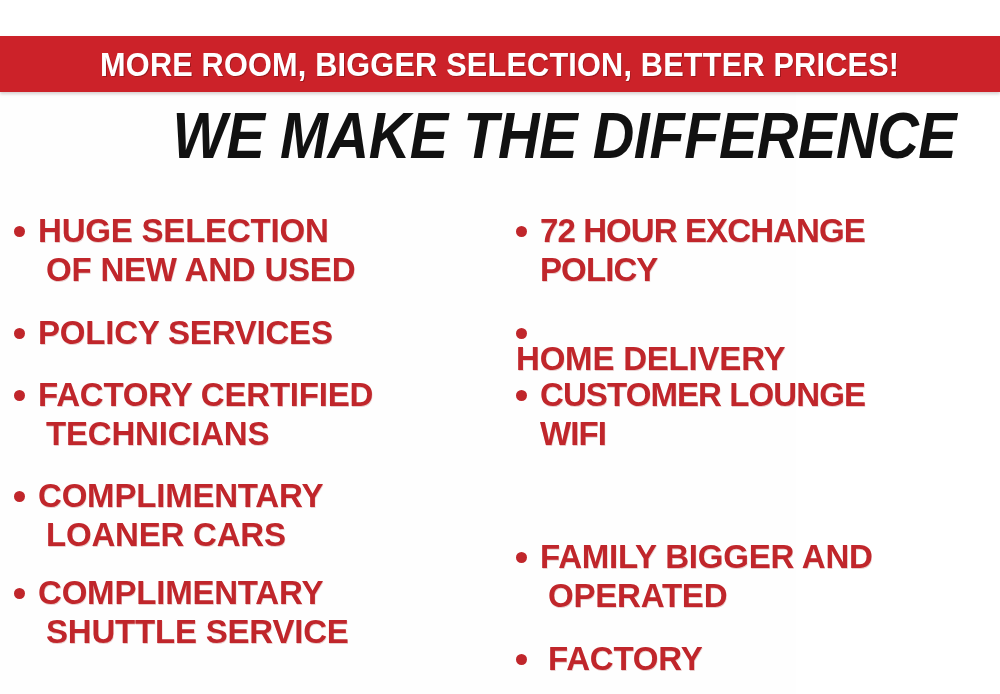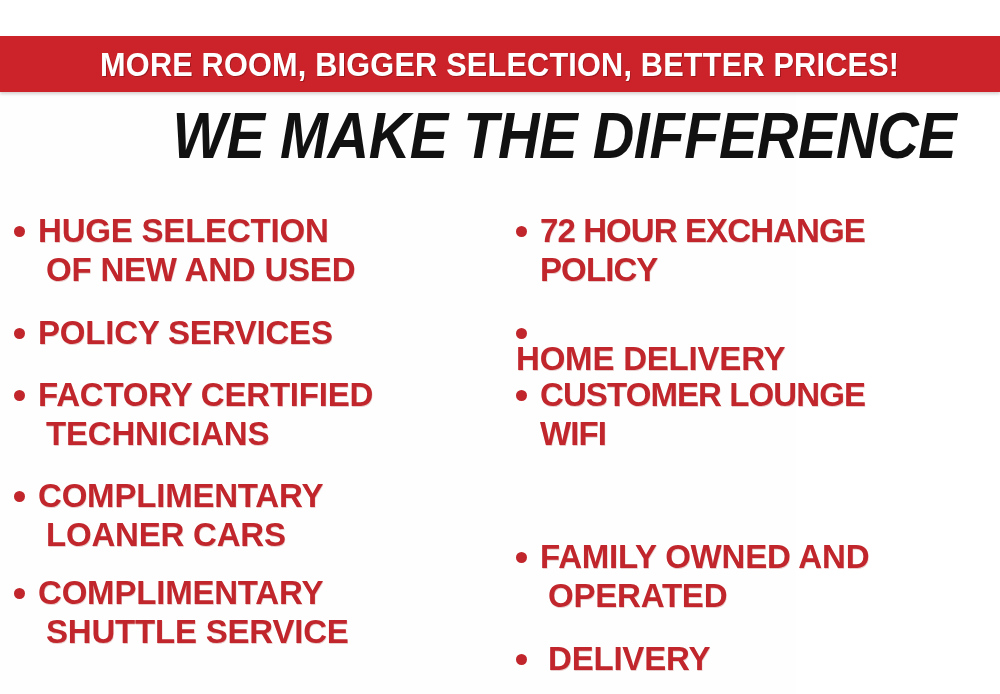--- a/index.html
+++ b/index.html
@@ -201,29 +201,29 @@
         <span class="bullet-text tight">
           <span class="ln">CUSTOMER LOUNGE</span>
           <span class="ln">WIFI</span>
         </span>
       </div>
 
 
       <div class="bullet-item" style="top:346px;left:0;">
         <span class="dot"></span>
         <span class="bullet-text">
-          <span class="ln">FAMILY OWNED AND</span>
+          <span class="ln">FAMILY BIGGER AND</span>
           <span class="ln indent">OPERATED</span>
         </span>
       </div>
 
       <div class="bullet-item" style="top:448px;left:0;">
         <span class="dot"></span>
         <span class="bullet-text">
-          <span class="ln indent">DELIVERY</span>
+          <span class="ln indent">FACTORY</span>
         </span>
       </div>
 
     </div>
 
   </div>
 
 </div>
 
 </body></html>

